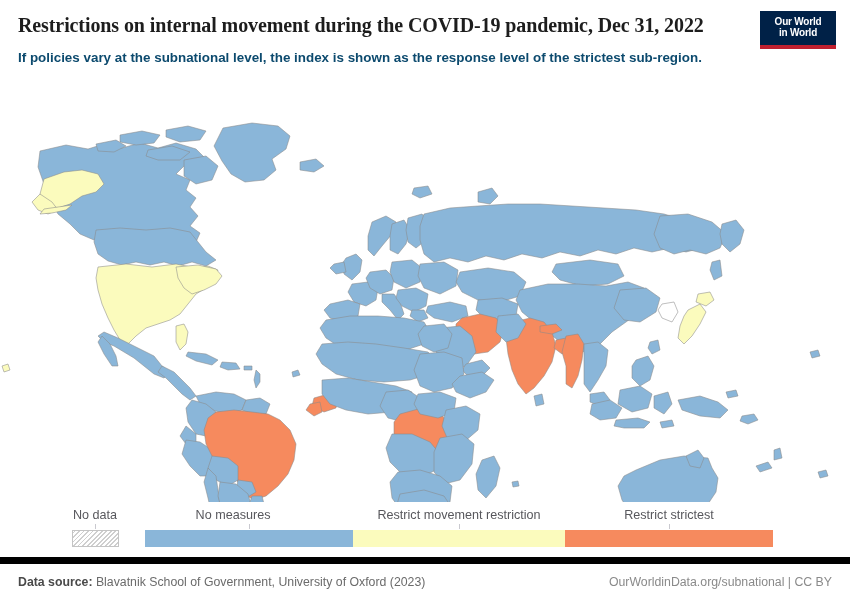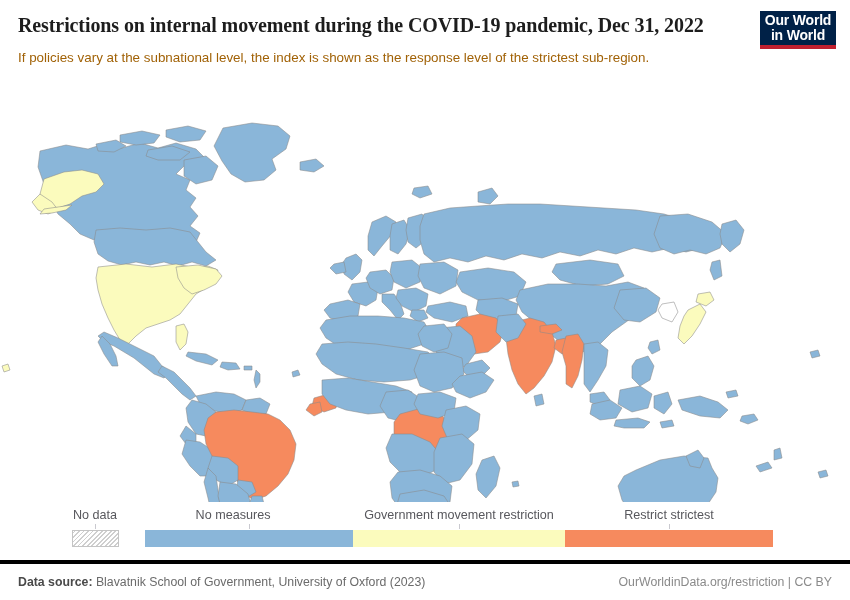--- a/index.html
+++ b/index.html
@@ -34,22 +34,22 @@
     font-weight: 700;
     line-height: 1.33;
     color: #1d1d1d;
     letter-spacing: -0.1px;
     margin: 0;
     width: 720px;
   }
   .subtitle {
     font-family: "Liberation Sans", sans-serif;
     font-size: 13.4px;
-    font-weight: 400;
-    color: #a16207;
+    font-weight: 700;
+    color: #0c4a6e;
     margin: 10px 0 0 0;
     line-height: 1.3;
   }
 
   
   .owid-logo {
     position: absolute;
     right: 14px;
     top: 11px;
     width: 76px;
@@ -59,21 +59,21 @@
     box-sizing: border-box;
     display: flex;
     flex-direction: column;
     align-items: center;
     justify-content: center;
     line-height: 1.08;
   }
   .owid-logo span {
     color: #ffffff;
     font-family: "Liberation Sans", sans-serif;
-    font-size: 14px;
+    font-size: 10px;
     font-weight: 700;
     letter-spacing: -0.2px;
     display: block;
     text-align: center;
   }
 
   
   .map-area {
     position: absolute;
     left: 0;
@@ -144,21 +144,21 @@
       );
   }
 
   
   .footer {
     position: absolute;
     left: 0;
     bottom: 0;
     width: 850px;
     height: 36px;
-    border-top: 4px solid #000000;
+    border-top: 7px solid #000000;
   }
   .footer-left {
     position: absolute;
     left: 18px;
     top: 11px;
     font-size: 12.3px;
     color: #6b6b6b;
     white-space: nowrap;
   }
   .footer-left b {
@@ -321,37 +321,37 @@
         <path class="country" fill="#8ab6d9" d="M292 268 L298 266 L300 271 L293 273 Z"></path>
         <path class="country" fill="#8ab6d9" d="M512 378 L518 377 L519 382 L513 383 Z"></path>
       </g>
     </svg>
   </div>
 
   <div class="legend">
     <div class="legend-labels">
       <div class="legend-label" style="left:95px;">No data</div>
       <div class="legend-label" style="left:233px;">No measures</div>
-      <div class="legend-label" style="left:459px;">Government movement restriction</div>
+      <div class="legend-label" style="left:459px;">Restrict movement restriction</div>
       <div class="legend-label" style="left:669px;">Restrict strictest</div>
     </div>
 
     <div class="legend-tick" style="left:95px;"></div>
     <div class="legend-tick" style="left:249px;"></div>
     <div class="legend-tick" style="left:459px;"></div>
     <div class="legend-tick" style="left:669px;"></div>
 
     <div class="swatch-nodata"></div>
 
     <div class="legend-bar" style="left: 145px; width: 208px; background: rgb(138, 182, 217);"></div>
     <div class="legend-bar" style="left: 353px; width: 212px; background: rgb(251, 251, 189);"></div>
     <div class="legend-bar" style="left: 565px; width: 208px; background: rgb(246, 138, 94);"></div>
   </div>
 
   <div class="footer">
     <div class="footer-left">
       <b>Data source:</b>
       <span>Blavatnik School of Government, University of Oxford (2023)</span>
     </div>
-    <div class="footer-right">OurWorldinData.org/restriction | CC BY</div>
+    <div class="footer-right">OurWorldinData.org/subnational | CC BY</div>
   </div>
 
 </div>
 
 </body></html>

